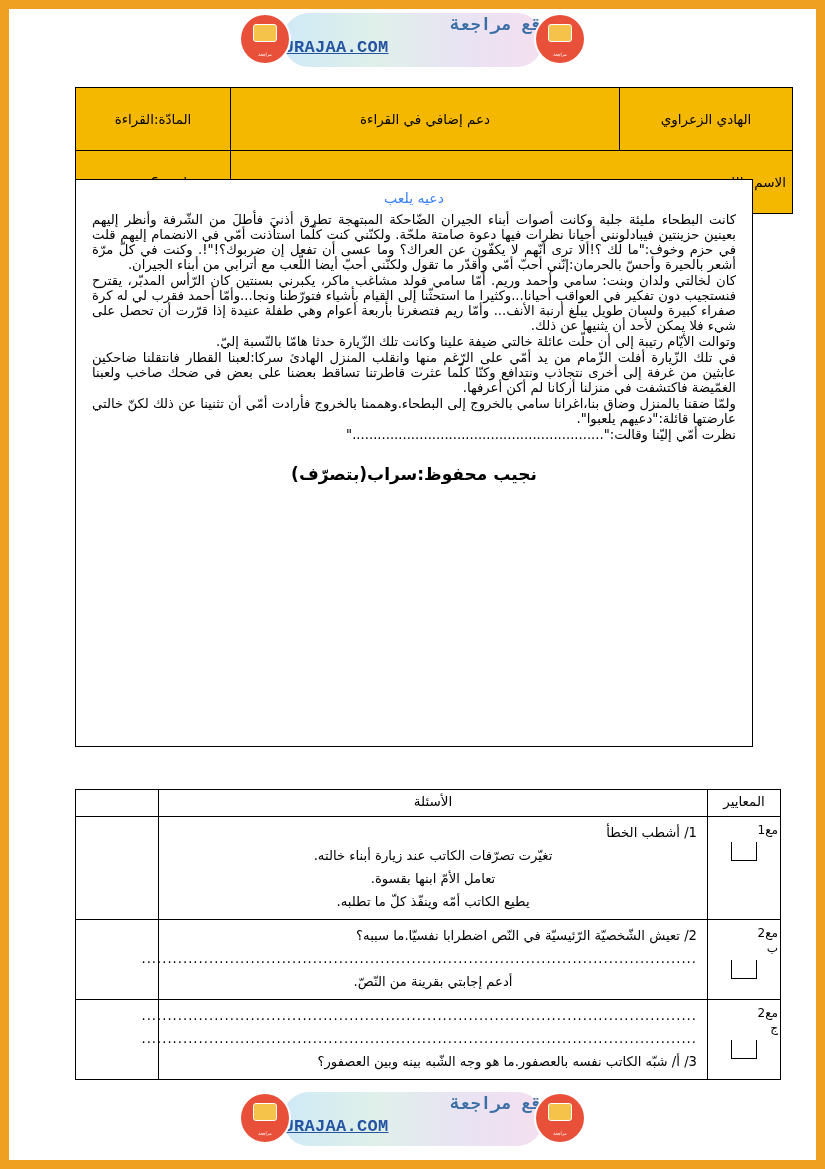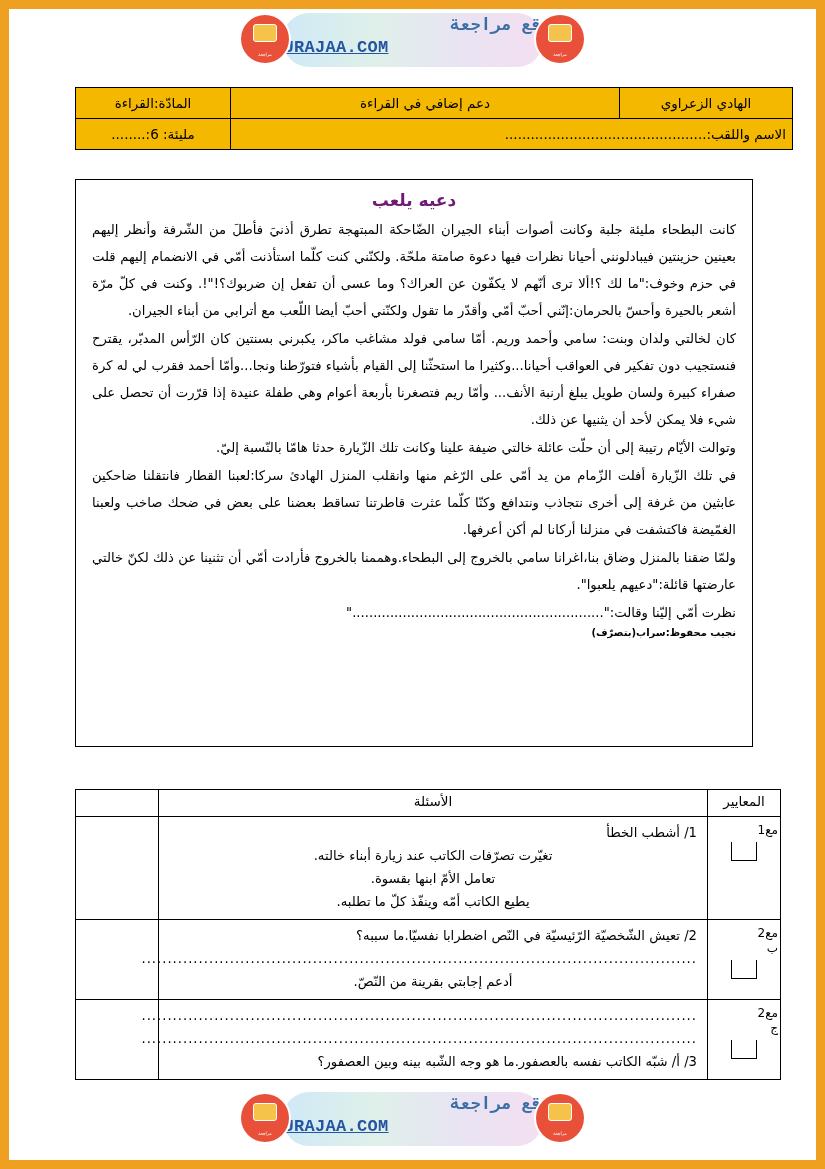--- a/index.html
+++ b/index.html
@@ -110,21 +110,21 @@
     border-collapse: collapse;
     direction: rtl;
     table-layout: fixed;
   }
   .header-table td {
     border: 1px solid #000000;
     background: #f5b800;
     text-align: center;
     font-size: 13.5px;
     color: #000000;
-    padding: 4px 6px;
+    padding: 20px 6px;
     height: 22px;
     white-space: nowrap;
     overflow: hidden;
   }
   .hdr-name  { width: 160px; }
   .hdr-mid   { width: 376px; }
   .hdr-right { width: 142px; }
 
   
   .text-box {
@@ -134,37 +134,37 @@
     width: 678px;
     height: 568px;
     border: 1px solid #000000;
     background: #ffffff;
     box-sizing: border-box;
     padding: 10px 16px 8px 16px;
     direction: rtl;
   }
   .text-title {
     text-align: center;
-    font-size: 17px;
-    font-weight: bold;
+    font-size: 14px;
+    font-weight: normal;
     margin: 0 0 6px 0;
-    color: #701a75;
+    color: #3b82f6;
   }
   .text-box p {
     margin: 0 0 1px 0;
     font-size: 13.2px;
-    line-height: 27px;
+    line-height: 15px;
     text-align: justify;
     color: #000;
   }
   .author {
-    margin-top: 1px;
-    font-size: 10px;
+    margin-top: 22px;
+    font-size: 17px;
     font-weight: bold;
-    text-align: right;
+    text-align: center;
     direction: rtl;
   }
 
   
   .q-table {
     position: absolute;
     left: 66px;
     top: 780px;
     width: 678px;
     border-collapse: collapse;

